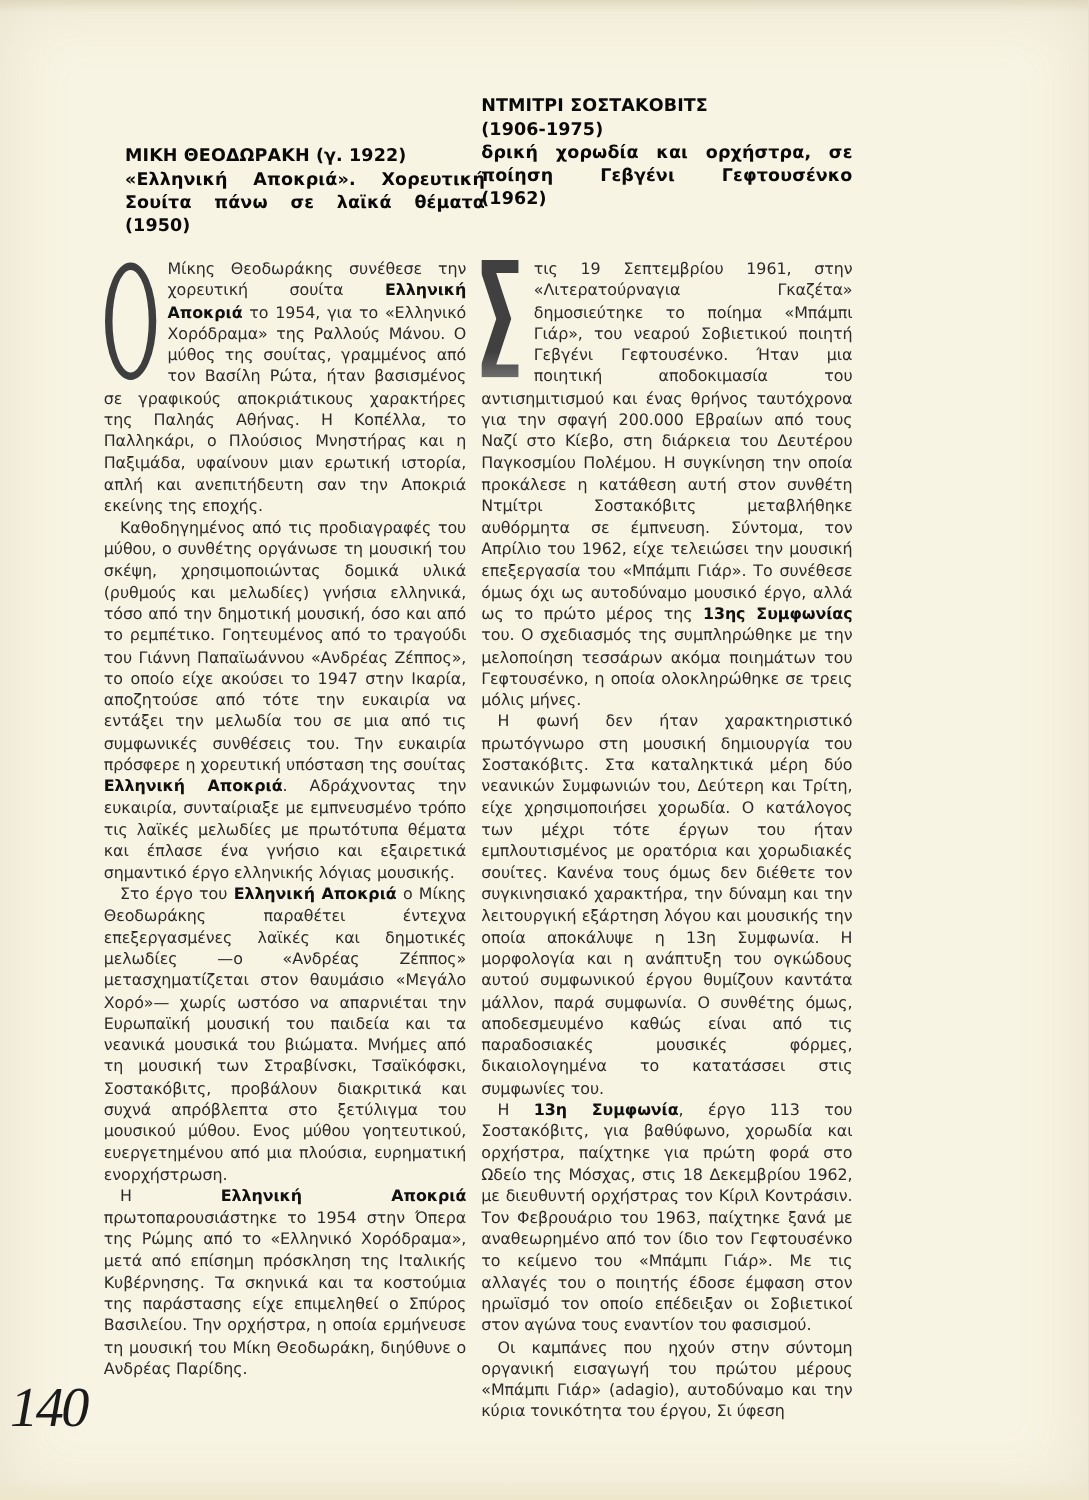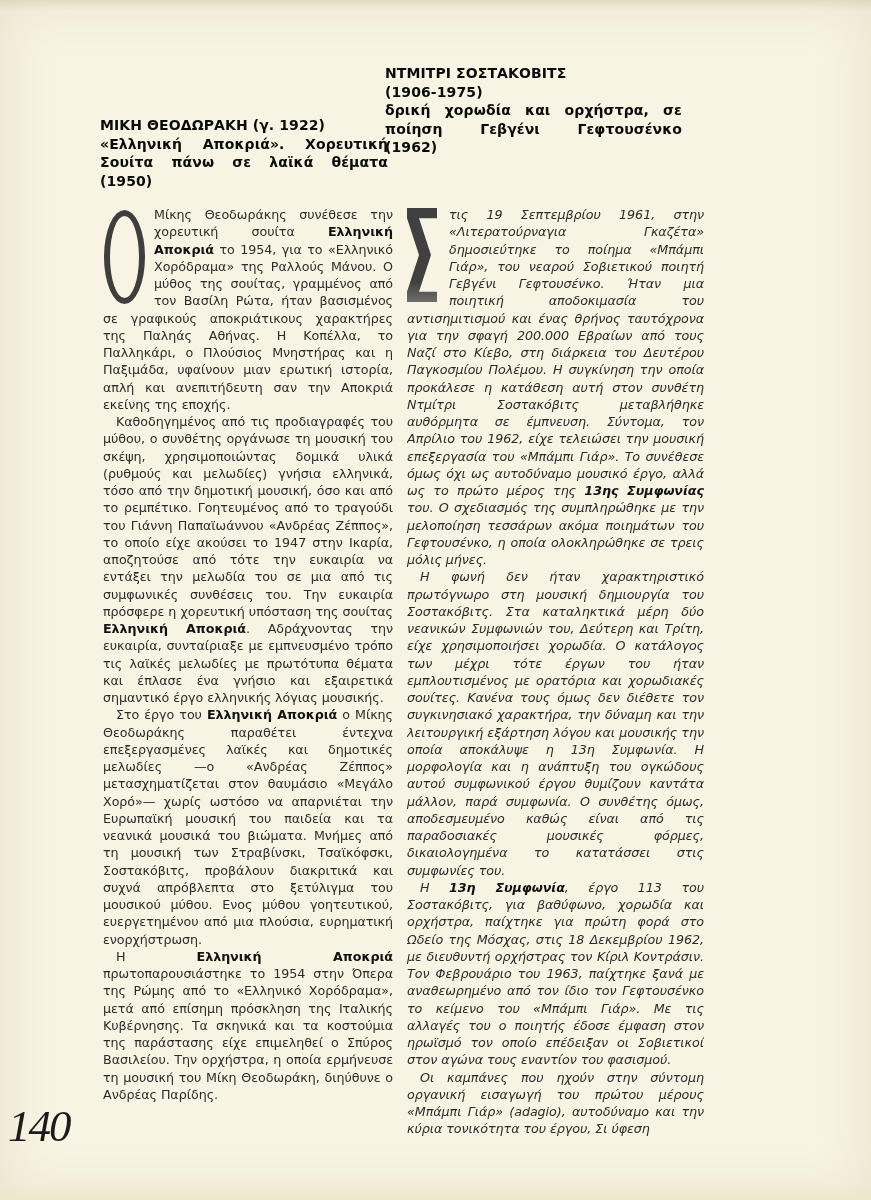--- a/index.html
+++ b/index.html
@@ -25,32 +25,32 @@
     box-shadow:inset 0 0 55px rgba(160,140,95,0.18);
   }
 
   .heading{
     position:absolute;
     font-weight:700;color:#0a0a0a;
     font-size:14px;line-height:18.6px;
     letter-spacing:.1px;
   }
   .heading-left{left:100px;top:116px;width:288px;}
-  .heading-right{left:385px;top:64px;width:297px;}
+  .heading-right{left:385px;top:76px;width:297px;}
   .hline{white-space:nowrap;}
   .hline.just{white-space:normal;text-align:justify;text-align-last:justify;}
 
   .body{
     position:absolute;top:206px;
     font-size:12.7px;line-height:17.25px;
     letter-spacing:-0.05px;
     overflow:hidden;
   }
-  .body-left{left:103px;width:290px;height:962px;}
-  .body-right{left:407px;width:297px;height:968px;font-style:italic;}
+  .body-left{left:83px;width:290px;height:962px;}
+  .body-right{left:385px;width:297px;height:968px;}
   .body p{margin:0;text-align:justify;}
   .body p + p{text-indent:13px;}
   .body .b{font-weight:700;color:#111;}
 
   .dropcap{float:left;display:block;}
   .dc-ellipse{
     width:29px;height:82px;
     border:6px solid #3e3e3e;border-radius:50%;
     margin:4px 9px 2px 1px;
     background:transparent;

